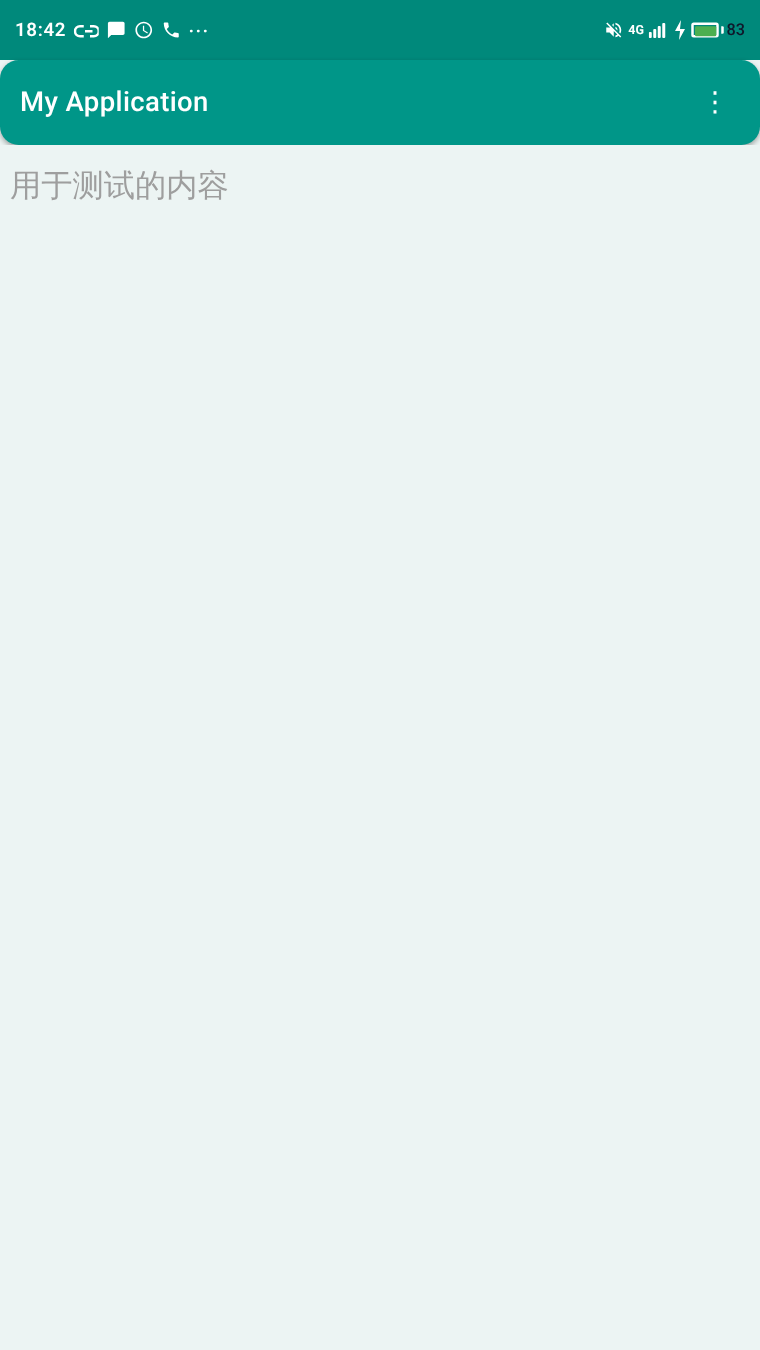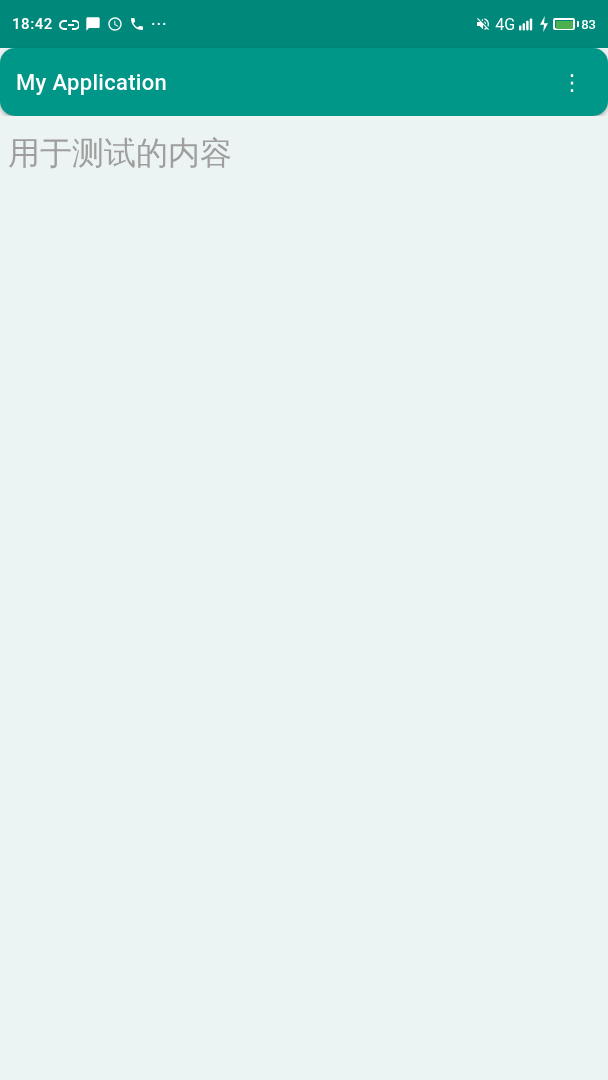--- a/index.html
+++ b/index.html
@@ -77,21 +77,21 @@
     }
 
     
     .content {
       padding: 16px 8px;
       background-color: #ecf4f3;
       min-height: calc(1080px - 48px - 68px);
     }
 
     .content-text {
-      font-size: 32px;
+      font-size: 25px;
       color: #9e9e9e;
       font-weight: 400;
     }
   </style>
 </head>
 <body>
 
 <div class="status-bar">
   <div class="status-bar-left">
     <span class="status-time">18:42</span>
@@ -113,39 +113,39 @@
     </svg>
 
     <span style="font-size:16px; letter-spacing:1px;">···</span>
   </div>
   <div class="status-bar-right">
 
     <svg width="16" height="16" viewBox="0 0 24 24" fill="white">
       <path d="M16.5 12c0-1.77-1.02-3.29-2.5-4.03v2.21l2.45 2.45c.03-.2.05-.41.05-.63zm2.5 0c0 .94-.2 1.82-.54 2.64l1.51 1.51C20.63 14.91 21 13.5 21 12c0-4.28-2.99-7.86-7-8.77v2.06c2.89.86 5 3.54 5 6.71zM4.27 3L3 4.27 7.73 9H3v6h4l5 5v-6.73l4.25 4.25c-.67.52-1.42.93-2.25 1.18v2.06c1.38-.31 2.63-.95 3.69-1.81L19.73 21 21 19.73l-9-9L4.27 3zM12 4L9.91 6.09 12 8.18V4z"></path>
     </svg>
 
-    <span style="font-size:16px; font-weight:normal; color:white;">4G</span>
+    <span style="font-size:10px; font-weight:bold; color:white;">4G</span>
 
     <svg width="16" height="14" viewBox="0 0 20 16" fill="white">
       <rect x="0" y="10" width="3" height="6" rx="1"></rect>
       <rect x="4.5" y="7" width="3" height="9" rx="1"></rect>
       <rect x="9" y="4" width="3" height="12" rx="1"></rect>
       <rect x="13.5" y="1" width="3" height="15" rx="1"></rect>
     </svg>
 
     <svg width="10" height="16" viewBox="0 0 10 20" fill="white">
       <polygon points="6,0 0,11 5,11 4,20 10,9 5,9"></polygon>
     </svg>
 
     <div style="display:inline-flex; align-items:center; gap:2px;">
       <div style="width:22px; height:12px; border:2px solid white; border-radius:2px; position:relative; display:inline-block;">
         <div style="position:absolute; left:1px; top:1px; width:17px; height:8px; background:#4caf50; border-radius:1px;"></div>
       </div>
       <div style="width:2px; height:6px; background:white; border-radius:0 1px 1px 0;"></div>
-      <span style="font-size:13px; color:#ffffff; font-weight:500;">83</span>
+      <span style="font-size:13px; color:#0f172a; font-weight:500;">83</span>
     </div>
   </div>
 </div>
 
 <div class="app-bar">
   <span class="app-bar-title">My Application</span>
   <span class="menu-icon">⋮</span>
 </div>
 
 <div class="content">

